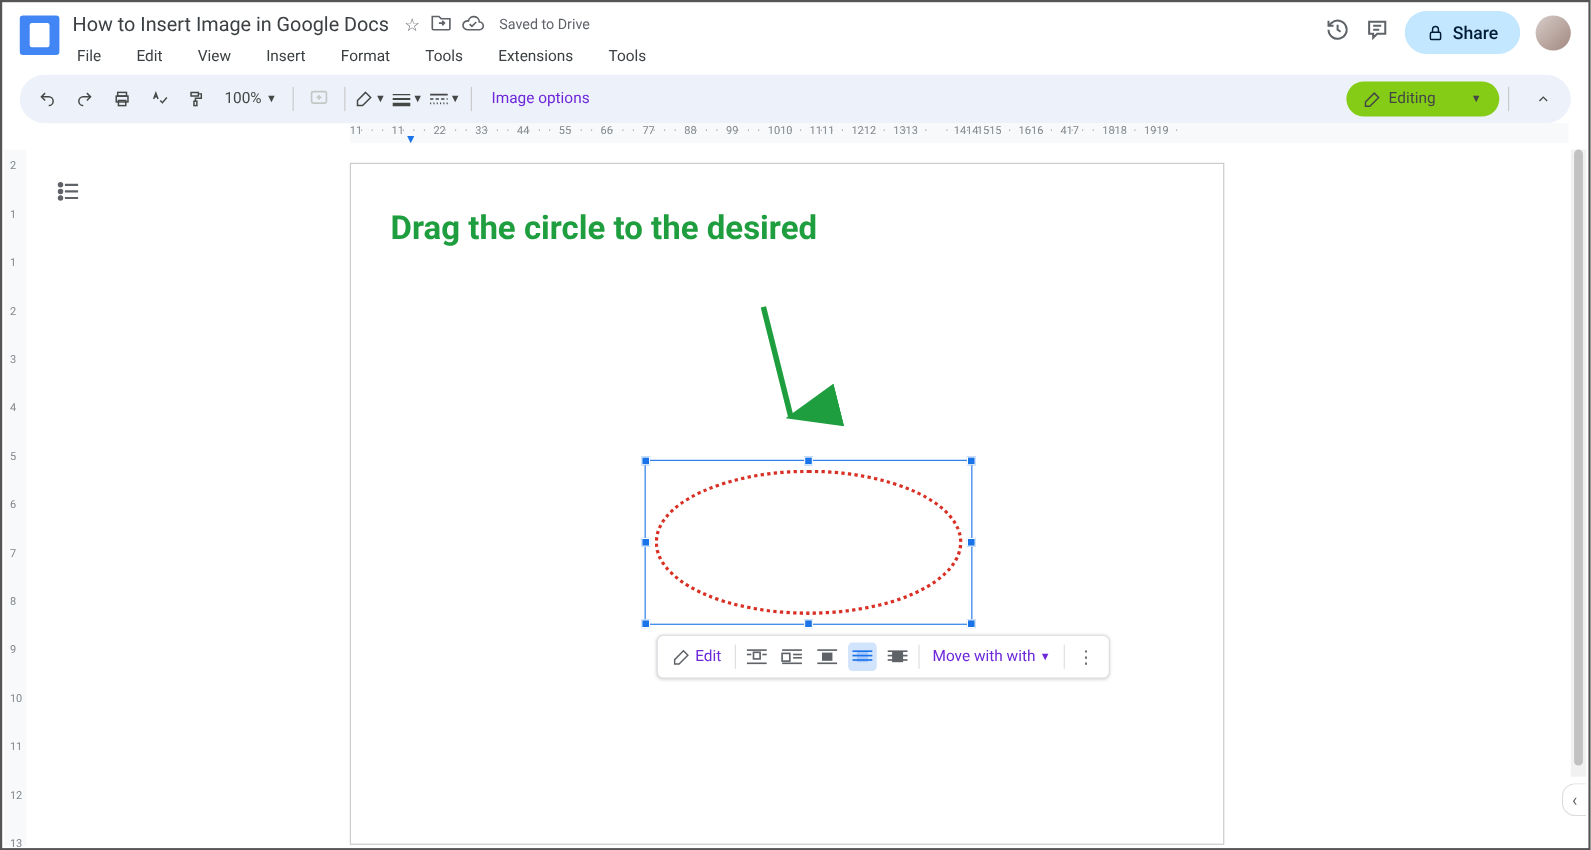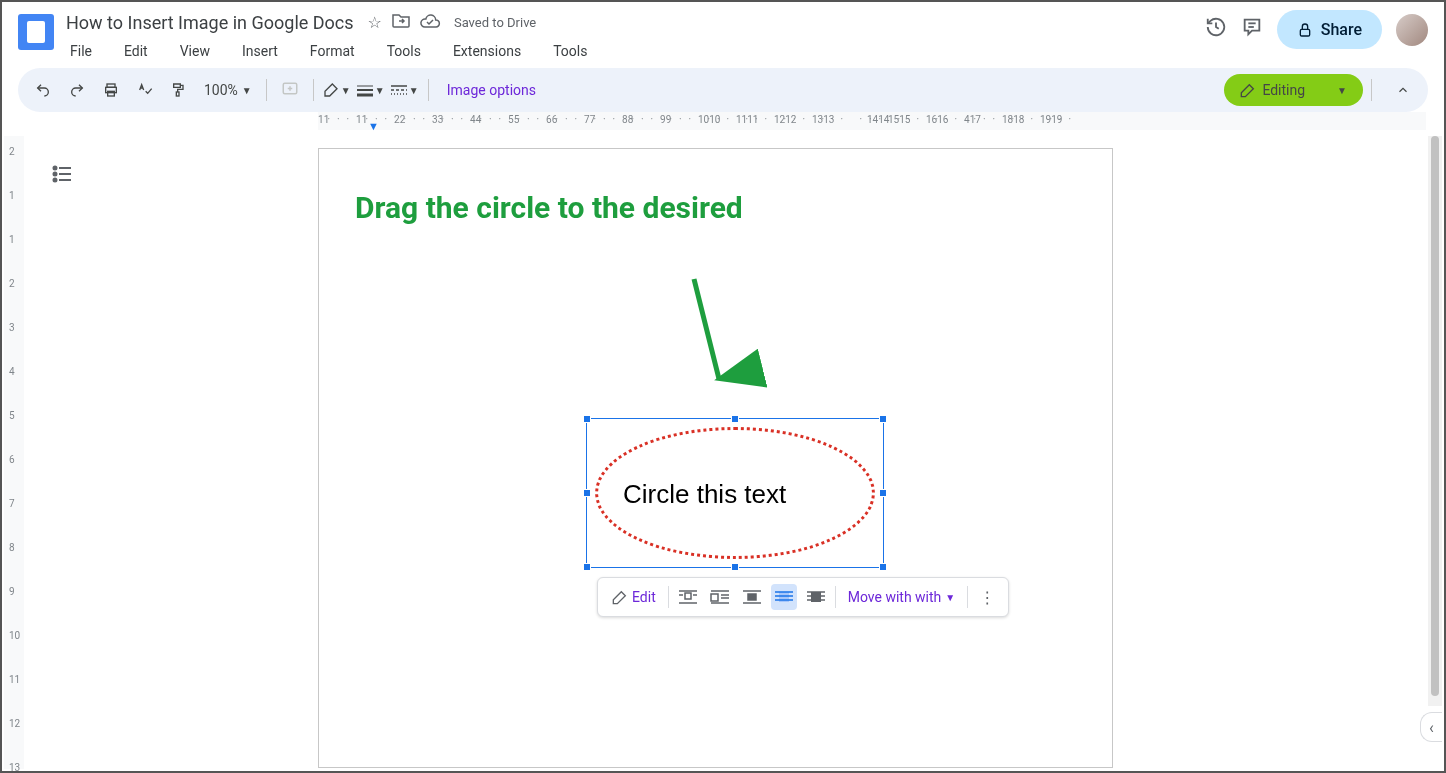--- a/index.html
+++ b/index.html
@@ -352,21 +352,20 @@
     <div class="handle" style="left:-4px; top:-4px;"></div>
     <div class="handle" style="left:50%; top:-4px; margin-left:-4px;"></div>
     <div class="handle" style="right:-4px; top:-4px;"></div>
     <div class="handle" style="left:-4px; top:50%; margin-top:-4px;"></div>
     <div class="handle" style="right:-4px; top:50%; margin-top:-4px;"></div>
     <div class="handle" style="left:-4px; bottom:-4px;"></div>
     <div class="handle" style="left:50%; bottom:-4px; margin-left:-4px;"></div>
     <div class="handle" style="right:-4px; bottom:-4px;"></div>
     <div class="ellipse" style="left:8px; top:8px; right:8px; bottom:8px;"></div>
   </div>
-  <div class="circ-text" style="left:304px; top:330px;">Circle this text</div>
 
   <div class="float-tb" style="left:278px; top:428px;">
     <div class="float-btn">
       <svg width="16" height="16" viewBox="0 0 24 24" fill="none" stroke="#5f6368" stroke-width="2">
           <path d="m14 4 6 6-12 12H2v-6z"></path>
         </svg>
       <span>Edit</span>
     </div>
     <div class="fsep"></div>
     <div class="wrap-icon">

